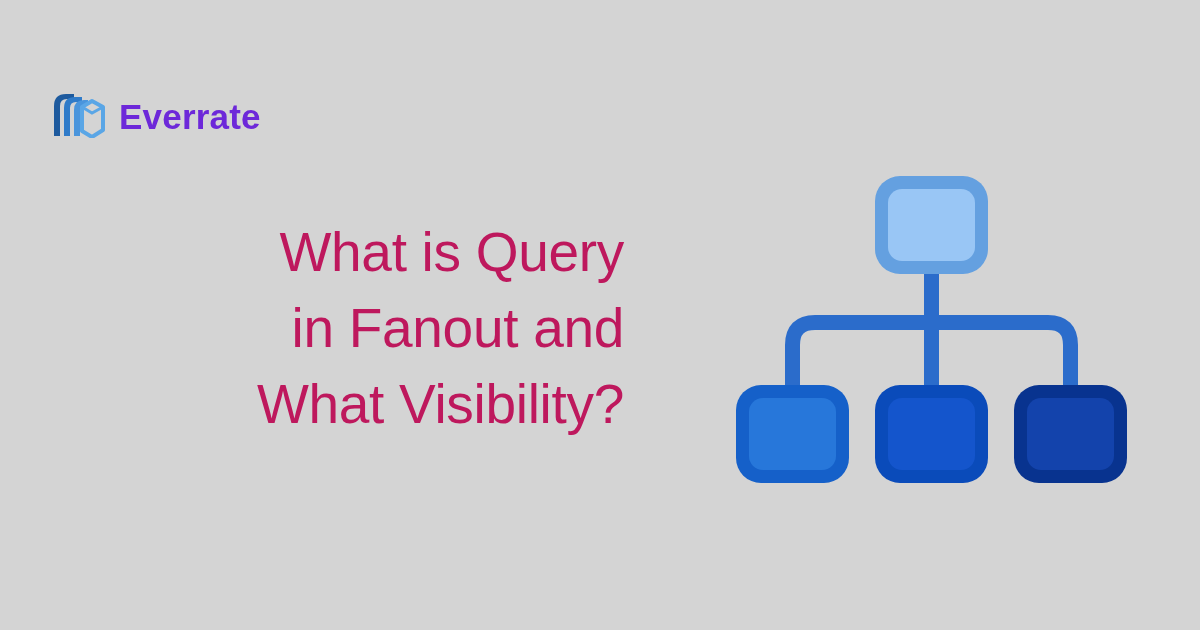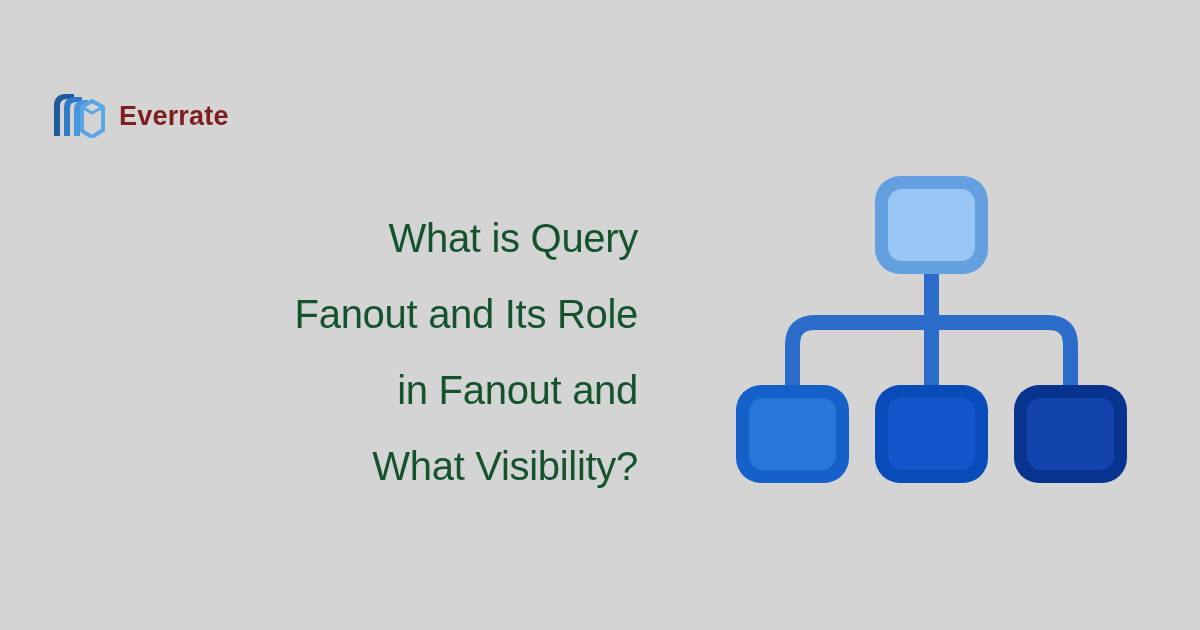--- a/index.html
+++ b/index.html
@@ -9,30 +9,30 @@
     position: relative;
     font-family: "Liberation Sans", "DejaVu Sans", sans-serif;
   }
   .brand {
     position: absolute; left: 52px; top: 92px;
     display: flex; align-items: center; gap: 14px;
     height: 46px;
   }
   .brand-logo { width: 53px; height: 46px; display: block; }
   .brand-name {
-    font-size: 27px; font-weight: 700; color: #7f1d1d;
+    font-size: 35px; font-weight: 700; color: #6d28d9;
     letter-spacing: 0.2px; line-height: 1;
     margin-top: 2px;
   }
   .headline {
     position: absolute; right: 558px; top: 196px;
     width: 620px;
-    margin: 4px;
+    margin: 18px;
     text-align: right;
-    font-size: 40px; font-weight: 400; color: #14532d;
+    font-size: 55px; font-weight: 400; color: #be185d;
     line-height: 76px;
     letter-spacing: -0.3px;
   }
   .headline span { display: block; white-space: nowrap; }
   .diagram {
     position: absolute; left: 730px; top: 170px;
     width: 410px; height: 320px;
   }
 </style>
 </head>
@@ -46,21 +46,20 @@
     <path d="M22 18 Q22 8 32 8 L36 8 L36 13 L33 13 Q28 13 28 18 L28 44 L22 44 Z" fill="#4a95dc"></path>
 
     <path d="M30 15 L40 9 L51 15 L51 38 L40 45 L30 39 Z" fill="none" stroke="#5aa6e6" stroke-width="4" stroke-linejoin="round"></path>
     <path d="M30 15 L40 21 L51 15" fill="none" stroke="#5aa6e6" stroke-width="3"></path>
   </svg>
   <span class="brand-name">Everrate</span>
 </div>
 
 <h1 class="headline">
   <span>What is Query</span>
-  <span>Fanout and Its Role</span>
   <span>in Fanout and</span>
   <span>What Visibility?</span>
 </h1>
 
 <svg class="diagram" viewBox="730 170 410 320">
 
   <g fill="none" stroke="#2b6ccb" stroke-width="15">
     <line x1="931.5" y1="270" x2="931.5" y2="390"></line>
     <path d="M792.5 390 L792.5 345 Q792.5 322.5 815 322.5 L1048 322.5 Q1070.5 322.5 1070.5 345 L1070.5 390"></path>
   </g>

